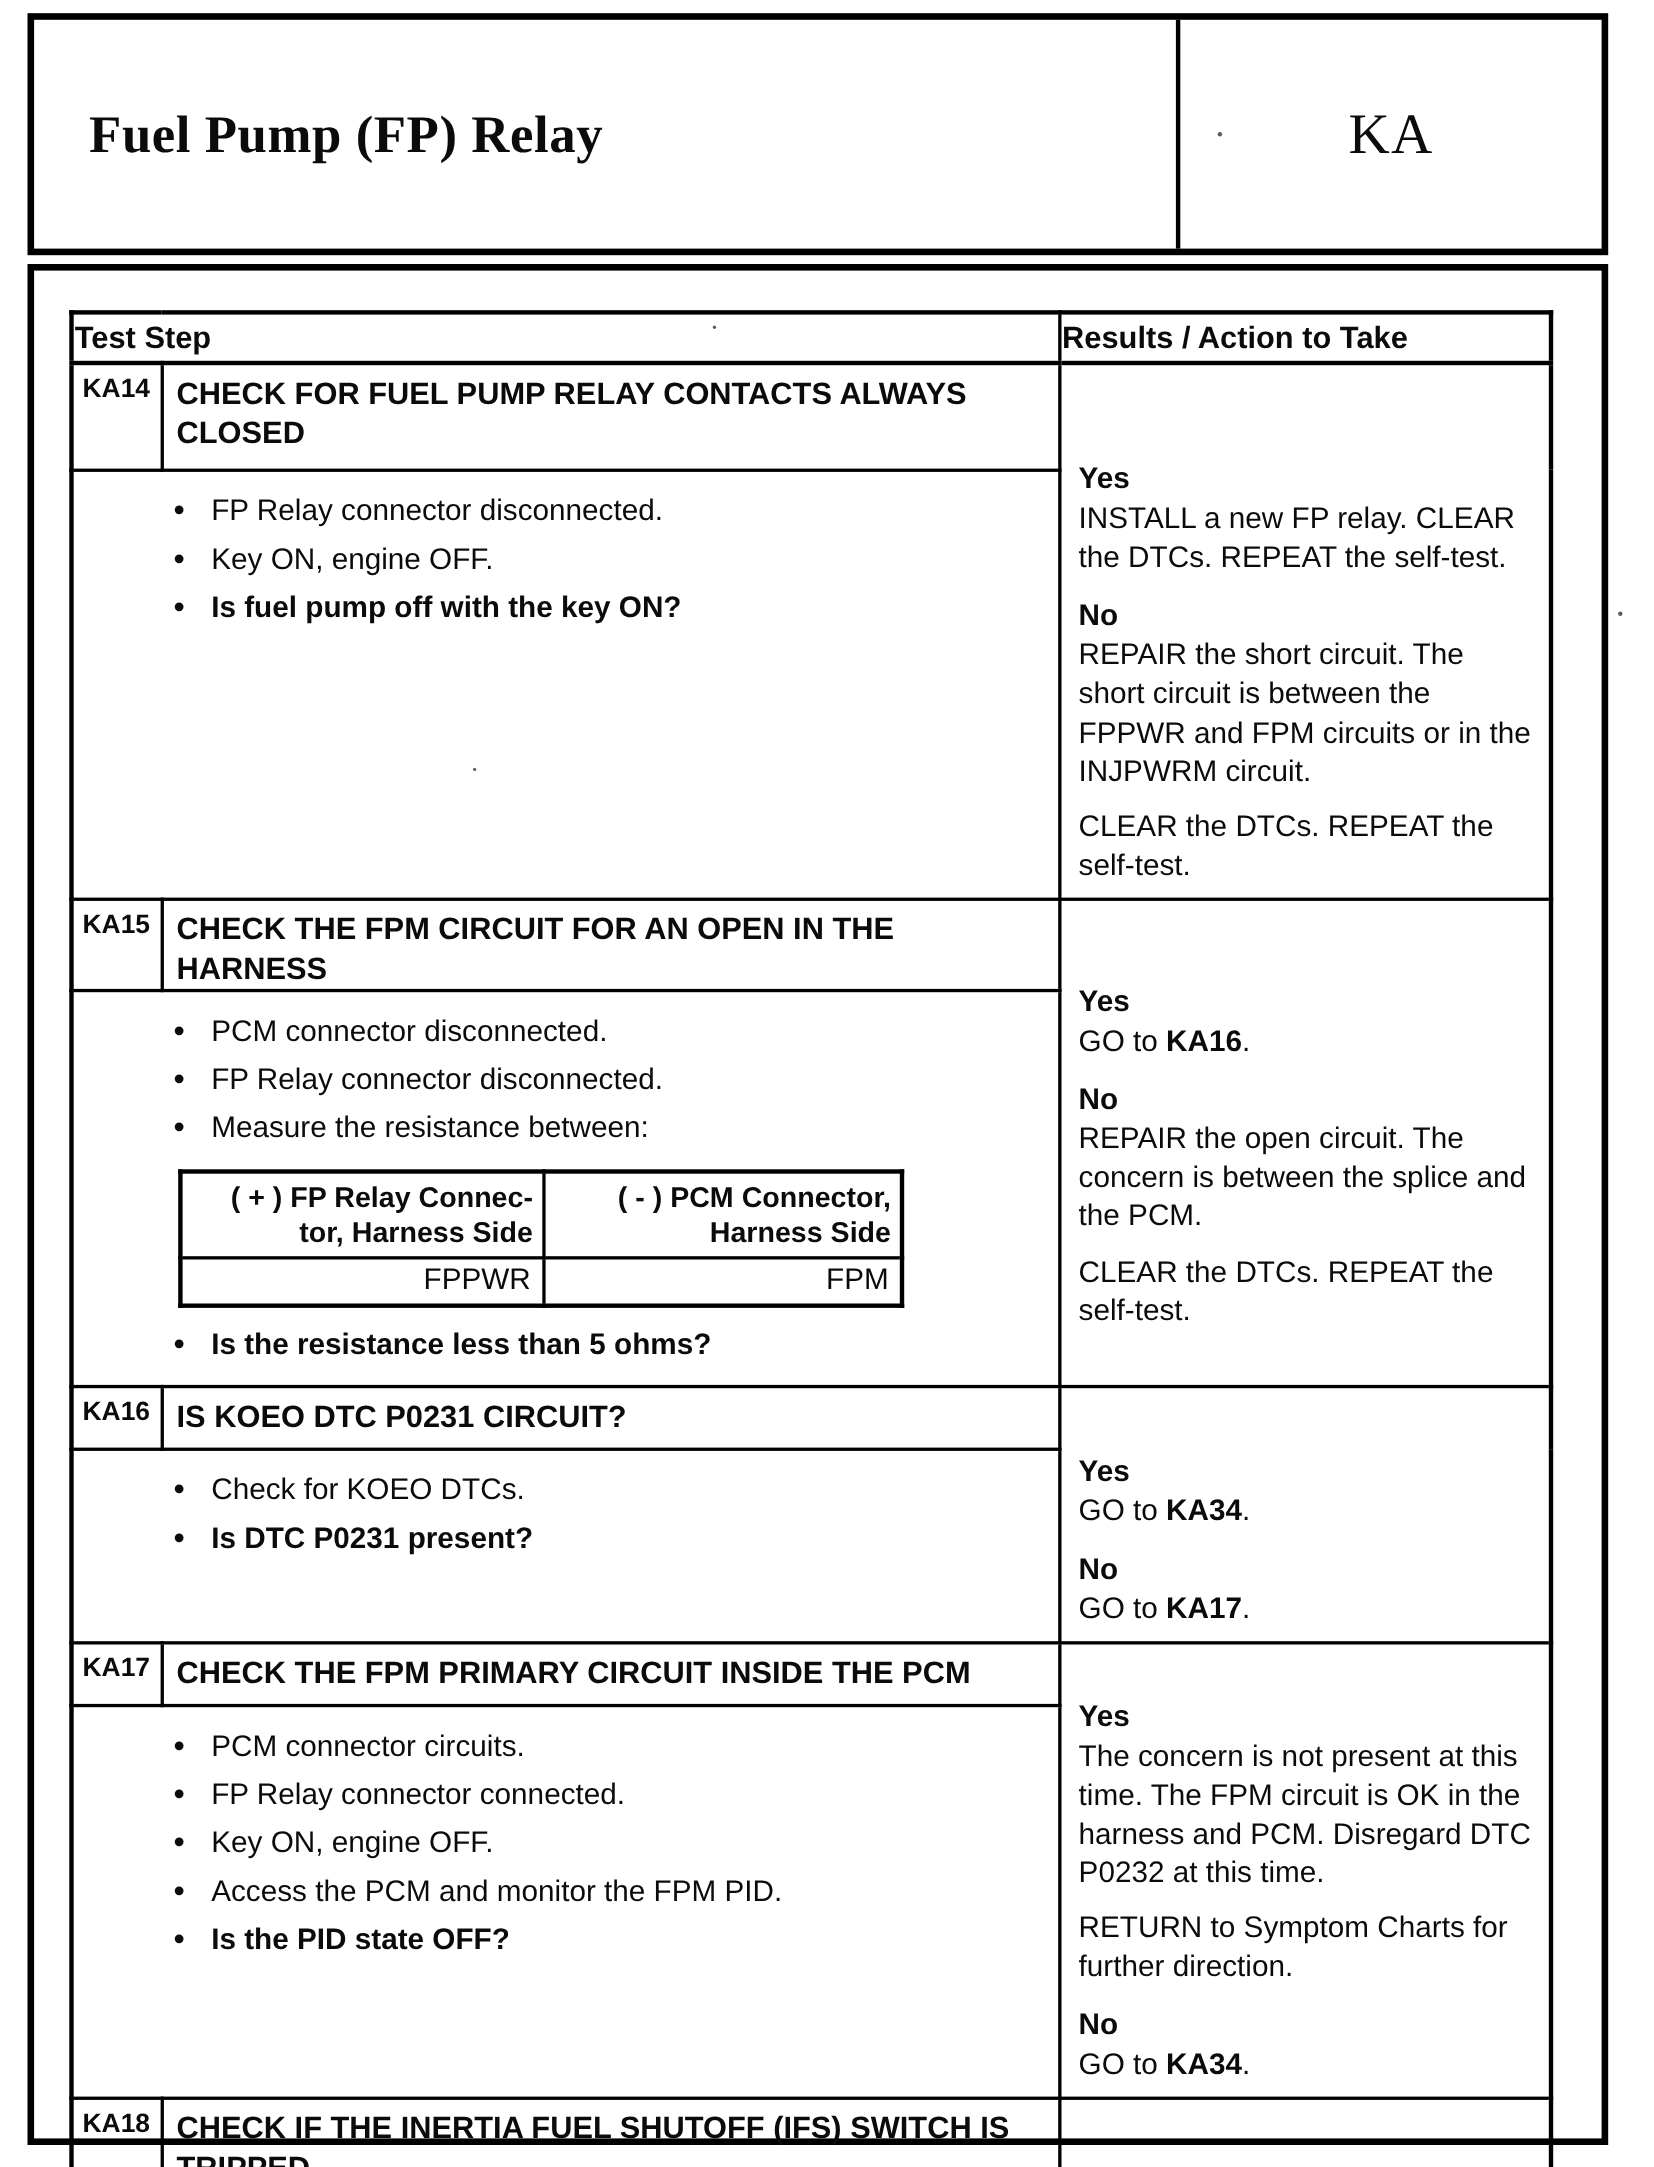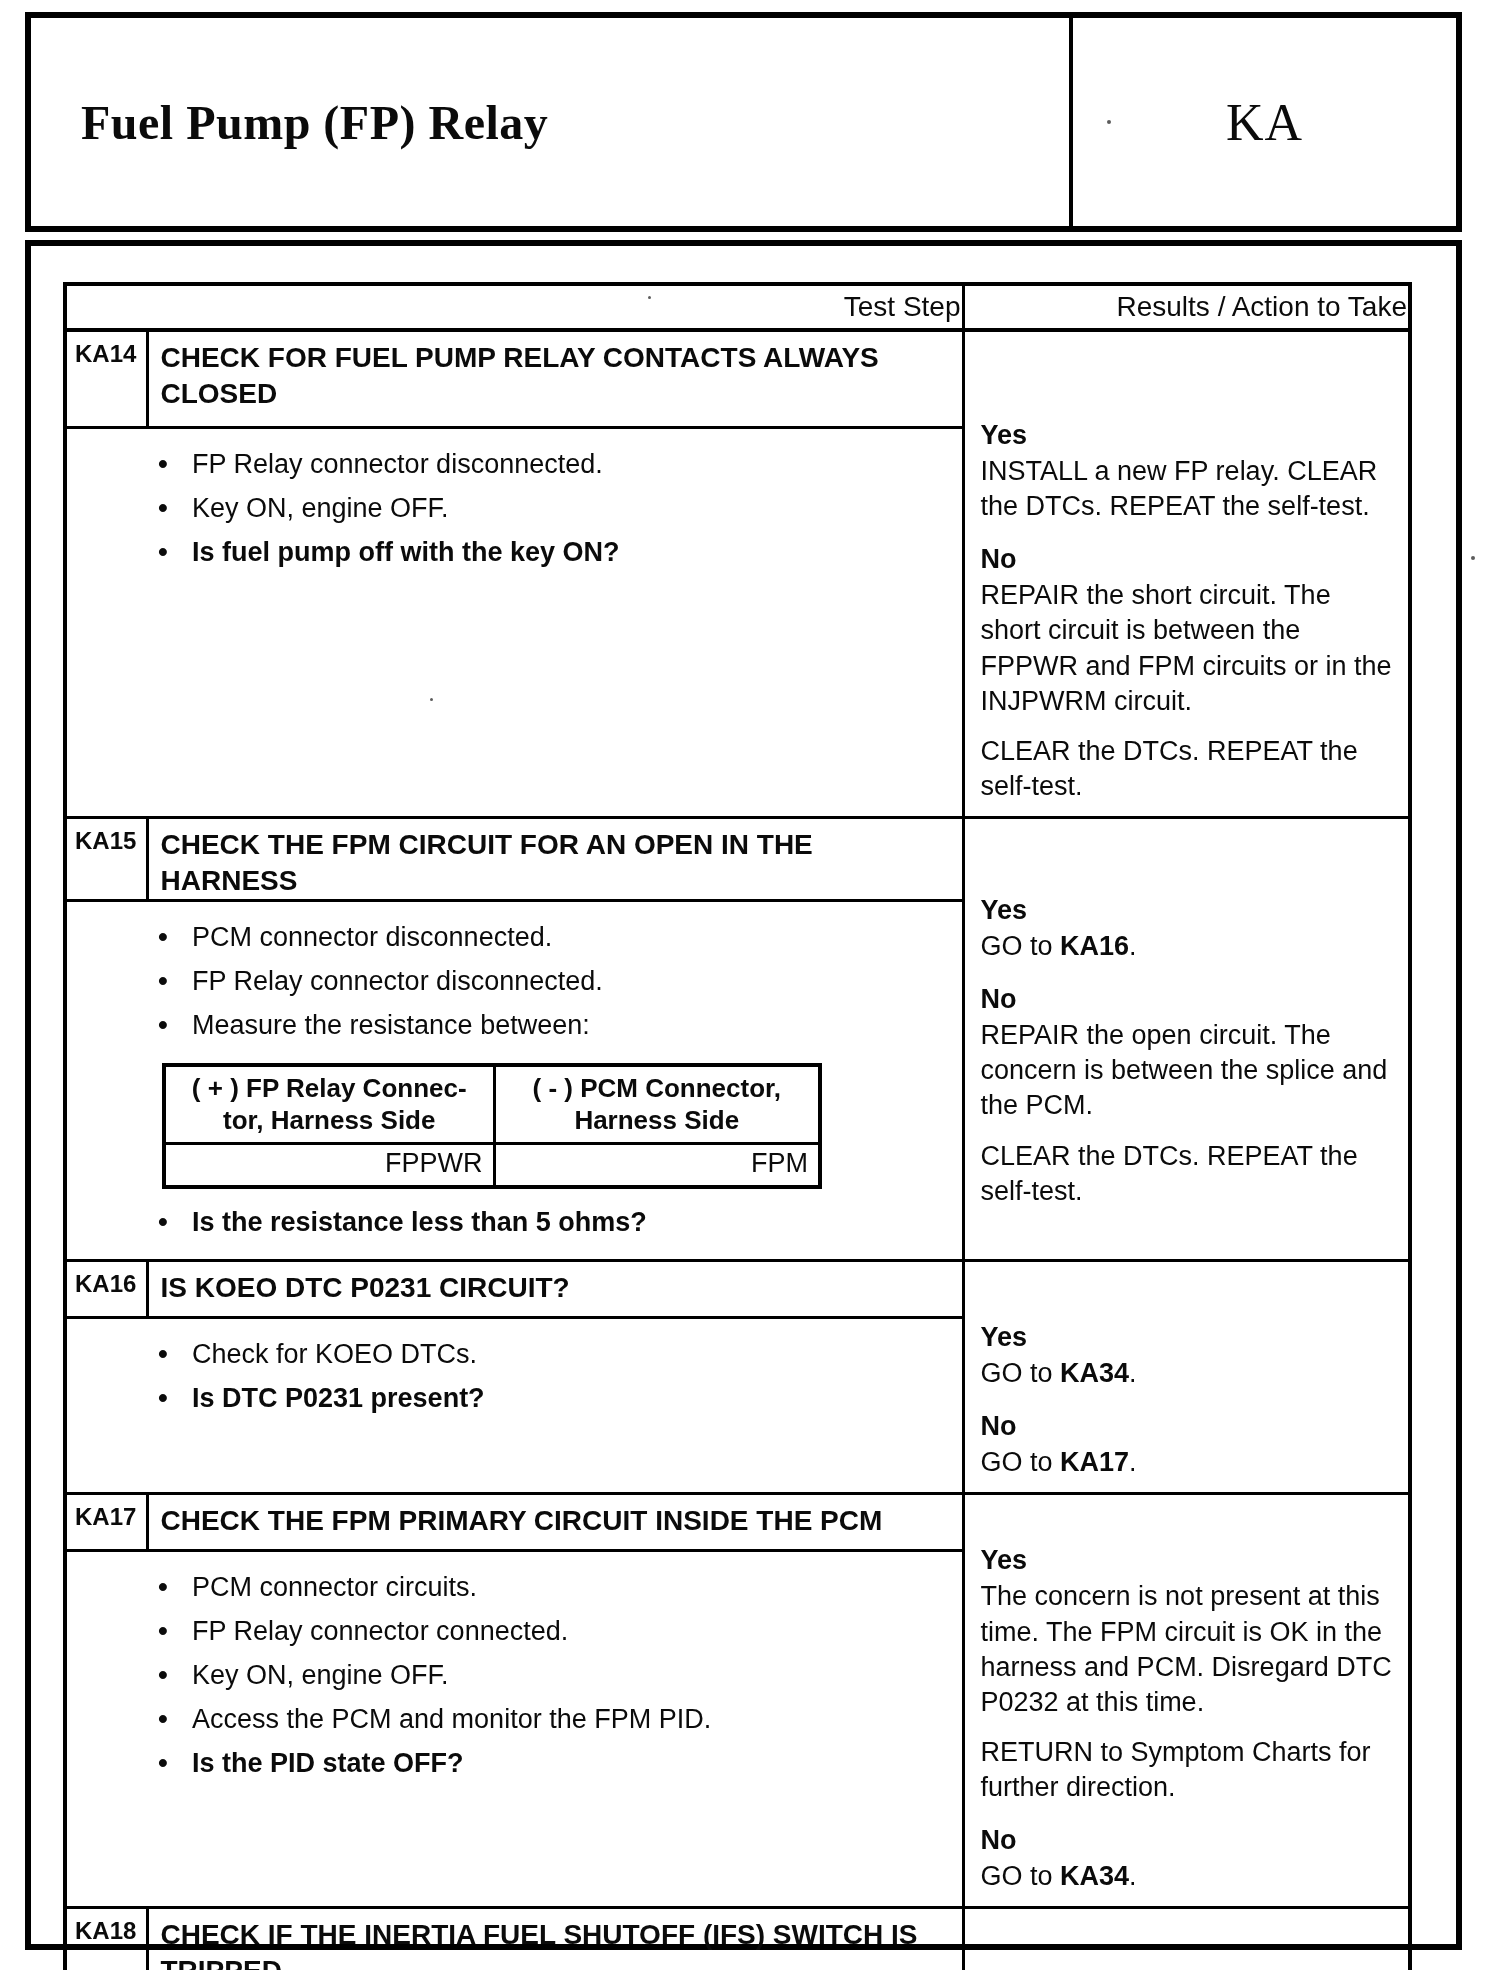--- a/index.html
+++ b/index.html
@@ -46,22 +46,22 @@
   
   table.pp{
     border-collapse:collapse;table-layout:fixed;
     margin:36px 0 0 32px;width:1345px;
     border:4px solid #000;
   }
   table.pp th,table.pp td{
     border:3px solid #000;vertical-align:top;box-sizing:border-box;
   }
   table.pp thead th{
-    height:46px;font-size:28px;font-weight:normal;
-    text-align:right;vertical-align:middle;
+    height:46px;font-size:28px;font-weight:bold;
+    text-align:left;vertical-align:middle;
     border-bottom-width:4px;
   }
   .cell-id{
     font-weight:bold;font-size:24px;
     padding:8px 4px 0 8px;
   }
   .cell-title{
     font-weight:bold;font-size:28px;line-height:1.28;
     padding:8px 16px 0 12px;
   }
@@ -92,21 +92,21 @@
   .pt-2{padding-top:58px;}
   .pt-3{padding-top:48px;}
   .pt-4{padding-top:88px;}
   
   table.inner{
     border-collapse:collapse;table-layout:fixed;
     margin:20px 0 16px 95px;width:660px;
     border:4px solid #000;font-size:26px;
   }
   table.inner th{
-    border:3px solid #000;font-weight:bold;text-align:center;
+    border:3px solid #000;font-weight:bold;text-align:right;
     white-space:pre-line;padding:5px 8px;line-height:1.25;
   }
   table.inner td{
     border:3px solid #000;text-align:right;
     padding:3px 10px 6px 10px;font-size:27px;
   }
   ul.bullets.after{margin-top:6px;}
   
   .speck{position:absolute;background:#333;border-radius:50%;opacity:.8;}
 </style>

